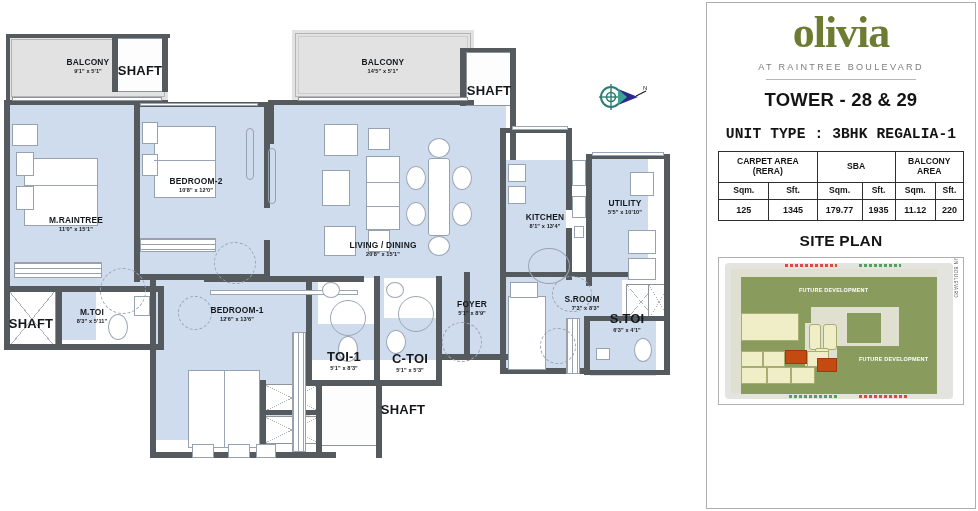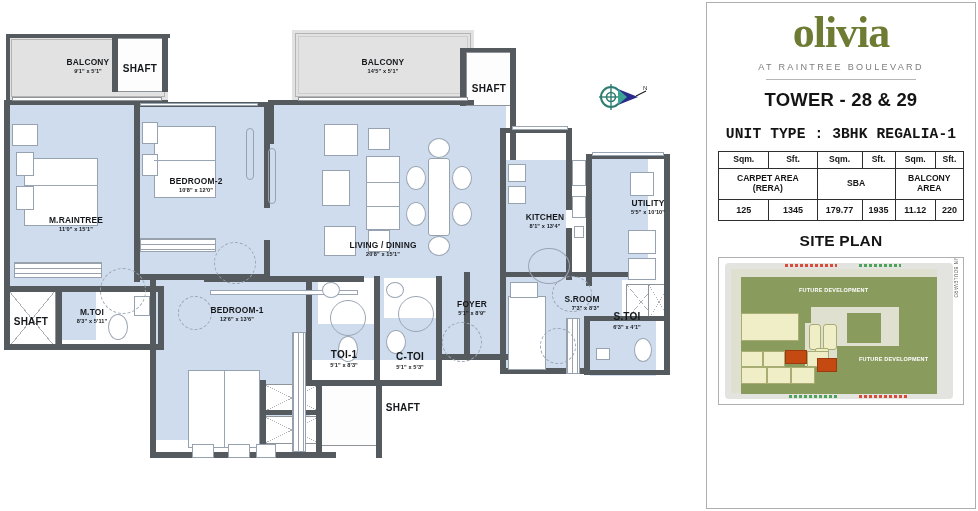--- a/index.html
+++ b/index.html
@@ -20,21 +20,21 @@
                       linear-gradient(-45deg,#9aa1a8 0.6px,transparent 0.6px);
      background-size:9px 9px;border:1px solid #8e949a;box-sizing:border-box;}
   .xbox{position:absolute;background:#fff;border:1px solid #8e949a;box-sizing:border-box;
      background-image:linear-gradient(to top right,transparent 49.4%,#aab0b6 49.4%,#aab0b6 50.6%,transparent 50.6%),
                       linear-gradient(to bottom right,transparent 49.4%,#aab0b6 49.4%,#aab0b6 50.6%,transparent 50.6%);}
 
   .lbl{position:absolute;text-align:center;line-height:1.08;white-space:nowrap;
        transform:translateX(-50%);color:#15181b;}
   .lbl .nm{font-size:8.4px;font-weight:700;letter-spacing:.2px;}
   .lbl .dm{font-size:5.6px;font-weight:700;letter-spacing:.1px;margin-top:1px;}
-  .lbl.sm .nm{font-size:10px;}
+  .lbl.sm .nm{font-size:13px;}
 
   
   .f{position:absolute;background:#fff;border:1px solid #97a2b1;box-sizing:border-box;}
   .fo{position:absolute;border:1px solid #97a2b1;box-sizing:border-box;background:transparent;}
   .fe{position:absolute;background:#fff;border:1px solid #9aa5b3;border-radius:50%;box-sizing:border-box;}
   .ln{position:absolute;background:#9aa5b3;}
   .dr{position:absolute;border:1px solid #9aa5b3;border-radius:50%;
       clip-path:polygon(0 0,100% 0,100% 100%,0 100%);background:transparent;}
 
   .stairs{position:absolute;background:#fff;border:1px solid #98a2ae;box-sizing:border-box;
@@ -296,21 +296,21 @@
         <div class="dm">11'0" x 15'1"</div>
       </div>
       <div class="lbl" style="left:383px;top:241px;">
         <div class="nm">LIVING / DINING</div>
         <div class="dm">20'8" x 15'1"</div>
       </div>
       <div class="lbl" style="left:545px;top:213px;">
         <div class="nm">KITCHEN</div>
         <div class="dm">8'1" x 13'4"</div>
       </div>
-      <div class="lbl" style="left:625px;top:199px;margin-left:23px;">
+      <div class="lbl" style="left:625px;top:199px;">
         <div class="nm">UTILITY</div>
         <div class="dm">5'5" x 10'10"</div>
       </div>
       <div class="lbl sm" style="left:31px;top:317px;">
         <div class="nm">SHAFT</div>
       </div>
       <div class="lbl" style="left:92px;top:308px;">
         <div class="nm">M.TOI</div>
         <div class="dm">8'3" x 5'11"</div>
       </div>
@@ -366,41 +366,41 @@
       <div id="logoSub">AT RAINTREE BOULEVARD</div>
       <div id="logoRule"></div>
     </div>
 
     <div id="towerTxt">TOWER - 28 &amp; 29</div>
     <div id="unit">UNIT TYPE : 3BHK REGALIA-1</div>
 
     <table id="areaTbl">
       <tbody>
           <tr>
-        <td class="un">Sqm.</td>
-        <td class="un">Sft.</td>
-        <td class="un">Sqm.</td>
-        <td class="un">Sft.</td>
-        <td class="un">Sqm.</td>
-        <td class="un">Sft.</td>
-      </tr>
-      <tr>
         <td class="hd" colspan="2">
           <span>CARPET AREA</span><br>
           <span>(RERA)</span>
         </td>
         <td class="hd" colspan="2">
           <span>SBA</span>
         </td>
         <td class="hd" colspan="2">
           <span>BALCONY</span><br>
           <span>AREA</span>
         </td>
       </tr>
       <tr>
+        <td class="un">Sqm.</td>
+        <td class="un">Sft.</td>
+        <td class="un">Sqm.</td>
+        <td class="un">Sft.</td>
+        <td class="un">Sqm.</td>
+        <td class="un">Sft.</td>
+      </tr>
+      <tr>
         <td class="vl">125</td>
         <td class="vl">1345</td>
         <td class="vl">179.77</td>
         <td class="vl">1935</td>
         <td class="vl">11.12</td>
         <td class="vl">220</td>
       </tr>
     </tbody>
       </table>
 

